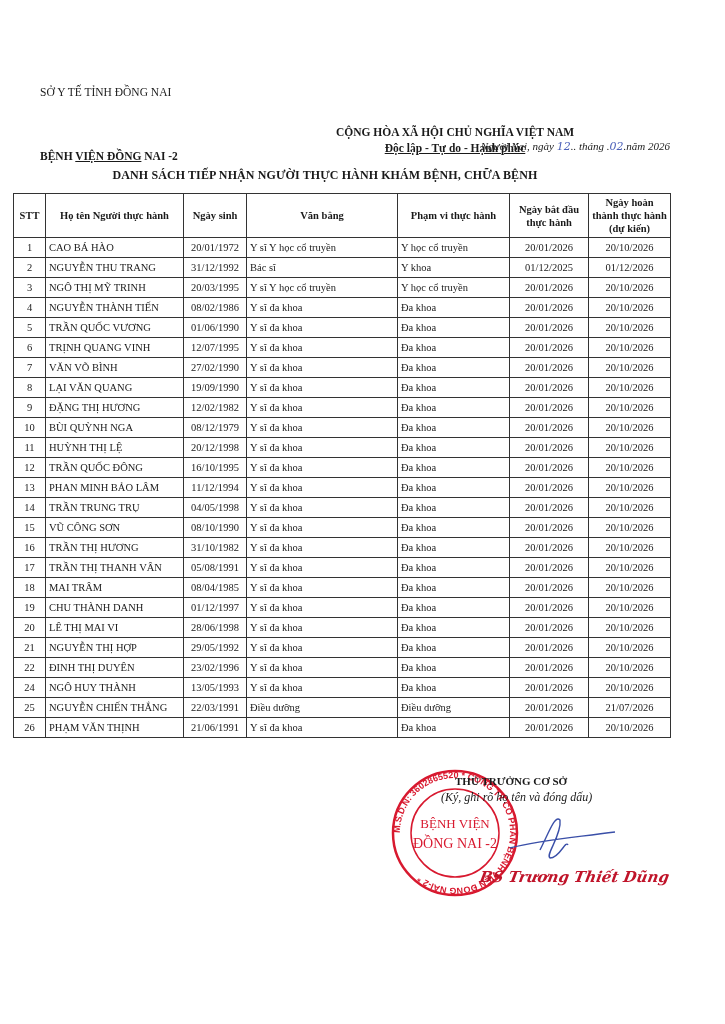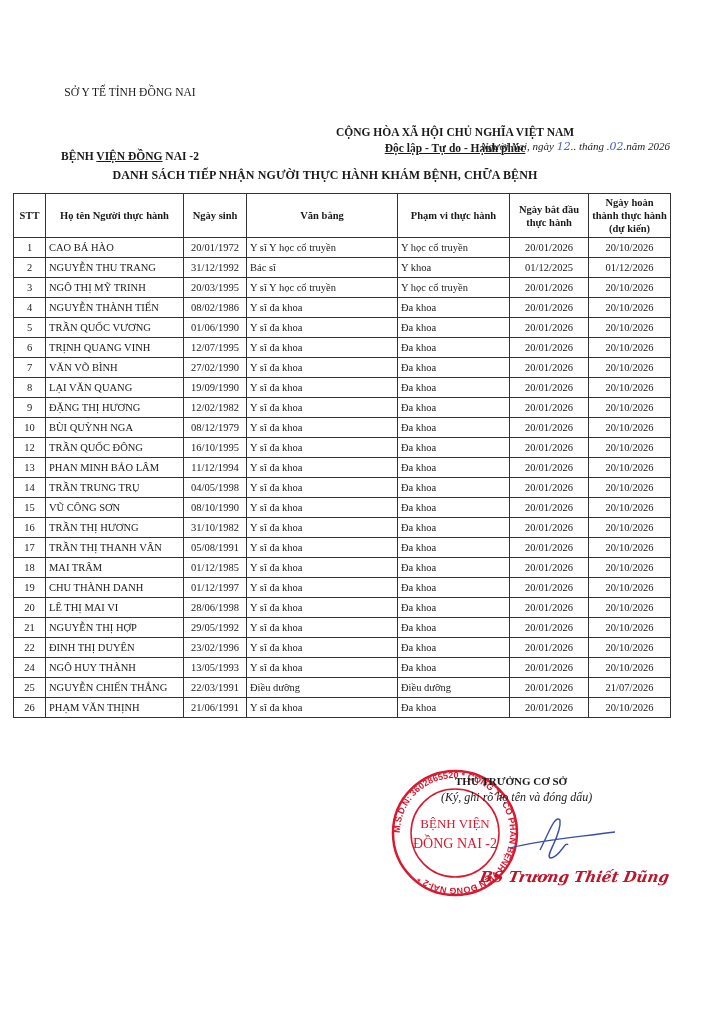--- a/index.html
+++ b/index.html
@@ -1,19 +1,19 @@
 <!DOCTYPE html>
 <html><head>
   <meta charset="utf-8">
   <style>
     html, body { margin: 0; padding: 0; background: #ffffff; }
     body { width: 725px; height: 1024px; position: relative; overflow: hidden;
       font-family: "Liberation Serif", "DejaVu Serif", serif; color: #1a1a1a; }
     .abs { position: absolute; }
-    .hdr-left { left: 40px; top: 84px; width: 180px; text-align: center; font-size: 11.5px; line-height: 16px; }
+    .hdr-left { left: 40px; top: 84px; width: 180px; font-size: 11.5px; line-height: 16px; }
     .hdr-left .l2 { font-weight: bold; margin-top: 48px; }
     .hdr-left .ul { text-decoration: underline; }
     .hdr-right { left: 300px; top: 84px; width: 310px; text-align: center; font-size: 11.5px; line-height: 16px; font-weight: bold; margin-top: 40px; }
     .hdr-right .l2 { text-decoration: underline; }
     .dateline { left: 400px; top: 140px; width: 270px; text-align: right; font-style: italic; font-size: 11px; }
     .hand { color: #4a5fb8; font-family: "DejaVu Serif", serif; font-style: italic; }
     .title { left: 0; width: 650px; top: 168px; text-align: center; font-weight: bold; font-size: 12px; letter-spacing: 0.1px; }
     table { position: absolute; left: 13px; top: 193px; border-collapse: collapse; font-size: 10.5px; }
     th, td { border: 1px solid #333; padding: 0 3px; height: 19px; }
     th { font-weight: bold; height: 43px; font-size: 10.5px; line-height: 13px; text-align: center; }
@@ -152,20 +152,29 @@
       <tr>
         <td class="c">10</td>
         <td class="l">BÙI QUỲNH NGA</td>
         <td class="c">08/12/1979</td>
         <td class="l">Y sĩ đa khoa</td>
         <td class="l">Đa khoa</td>
         <td class="c">20/01/2026</td>
         <td class="c">20/10/2026</td>
       </tr>
       <tr>
+        <td class="c">11</td>
+        <td class="l">HUỲNH THỊ LỆ</td>
+        <td class="c">20/12/1998</td>
+        <td class="l">Y sĩ đa khoa</td>
+        <td class="l">Đa khoa</td>
+        <td class="c">20/01/2026</td>
+        <td class="c">20/10/2026</td>
+      </tr>
+      <tr>
         <td class="c">12</td>
         <td class="l">TRẦN QUỐC ĐÔNG</td>
         <td class="c">16/10/1995</td>
         <td class="l">Y sĩ đa khoa</td>
         <td class="l">Đa khoa</td>
         <td class="c">20/01/2026</td>
         <td class="c">20/10/2026</td>
       </tr>
       <tr>
         <td class="c">13</td>
@@ -208,21 +217,21 @@
         <td class="l">TRẦN THỊ THANH VÂN</td>
         <td class="c">05/08/1991</td>
         <td class="l">Y sĩ đa khoa</td>
         <td class="l">Đa khoa</td>
         <td class="c">20/01/2026</td>
         <td class="c">20/10/2026</td>
       </tr>
       <tr>
         <td class="c">18</td>
         <td class="l">MAI TRÂM</td>
-        <td class="c">01/12/1985</td>
+        <td class="c">08/04/1985</td>
         <td class="l">Y sĩ đa khoa</td>
         <td class="l">Đa khoa</td>
         <td class="c">20/01/2026</td>
         <td class="c">20/10/2026</td>
       </tr>
       <tr>
         <td class="c">19</td>
         <td class="l">CHU THÀNH DANH</td>
         <td class="c">01/12/1997</td>
         <td class="l">Y sĩ đa khoa</td>

